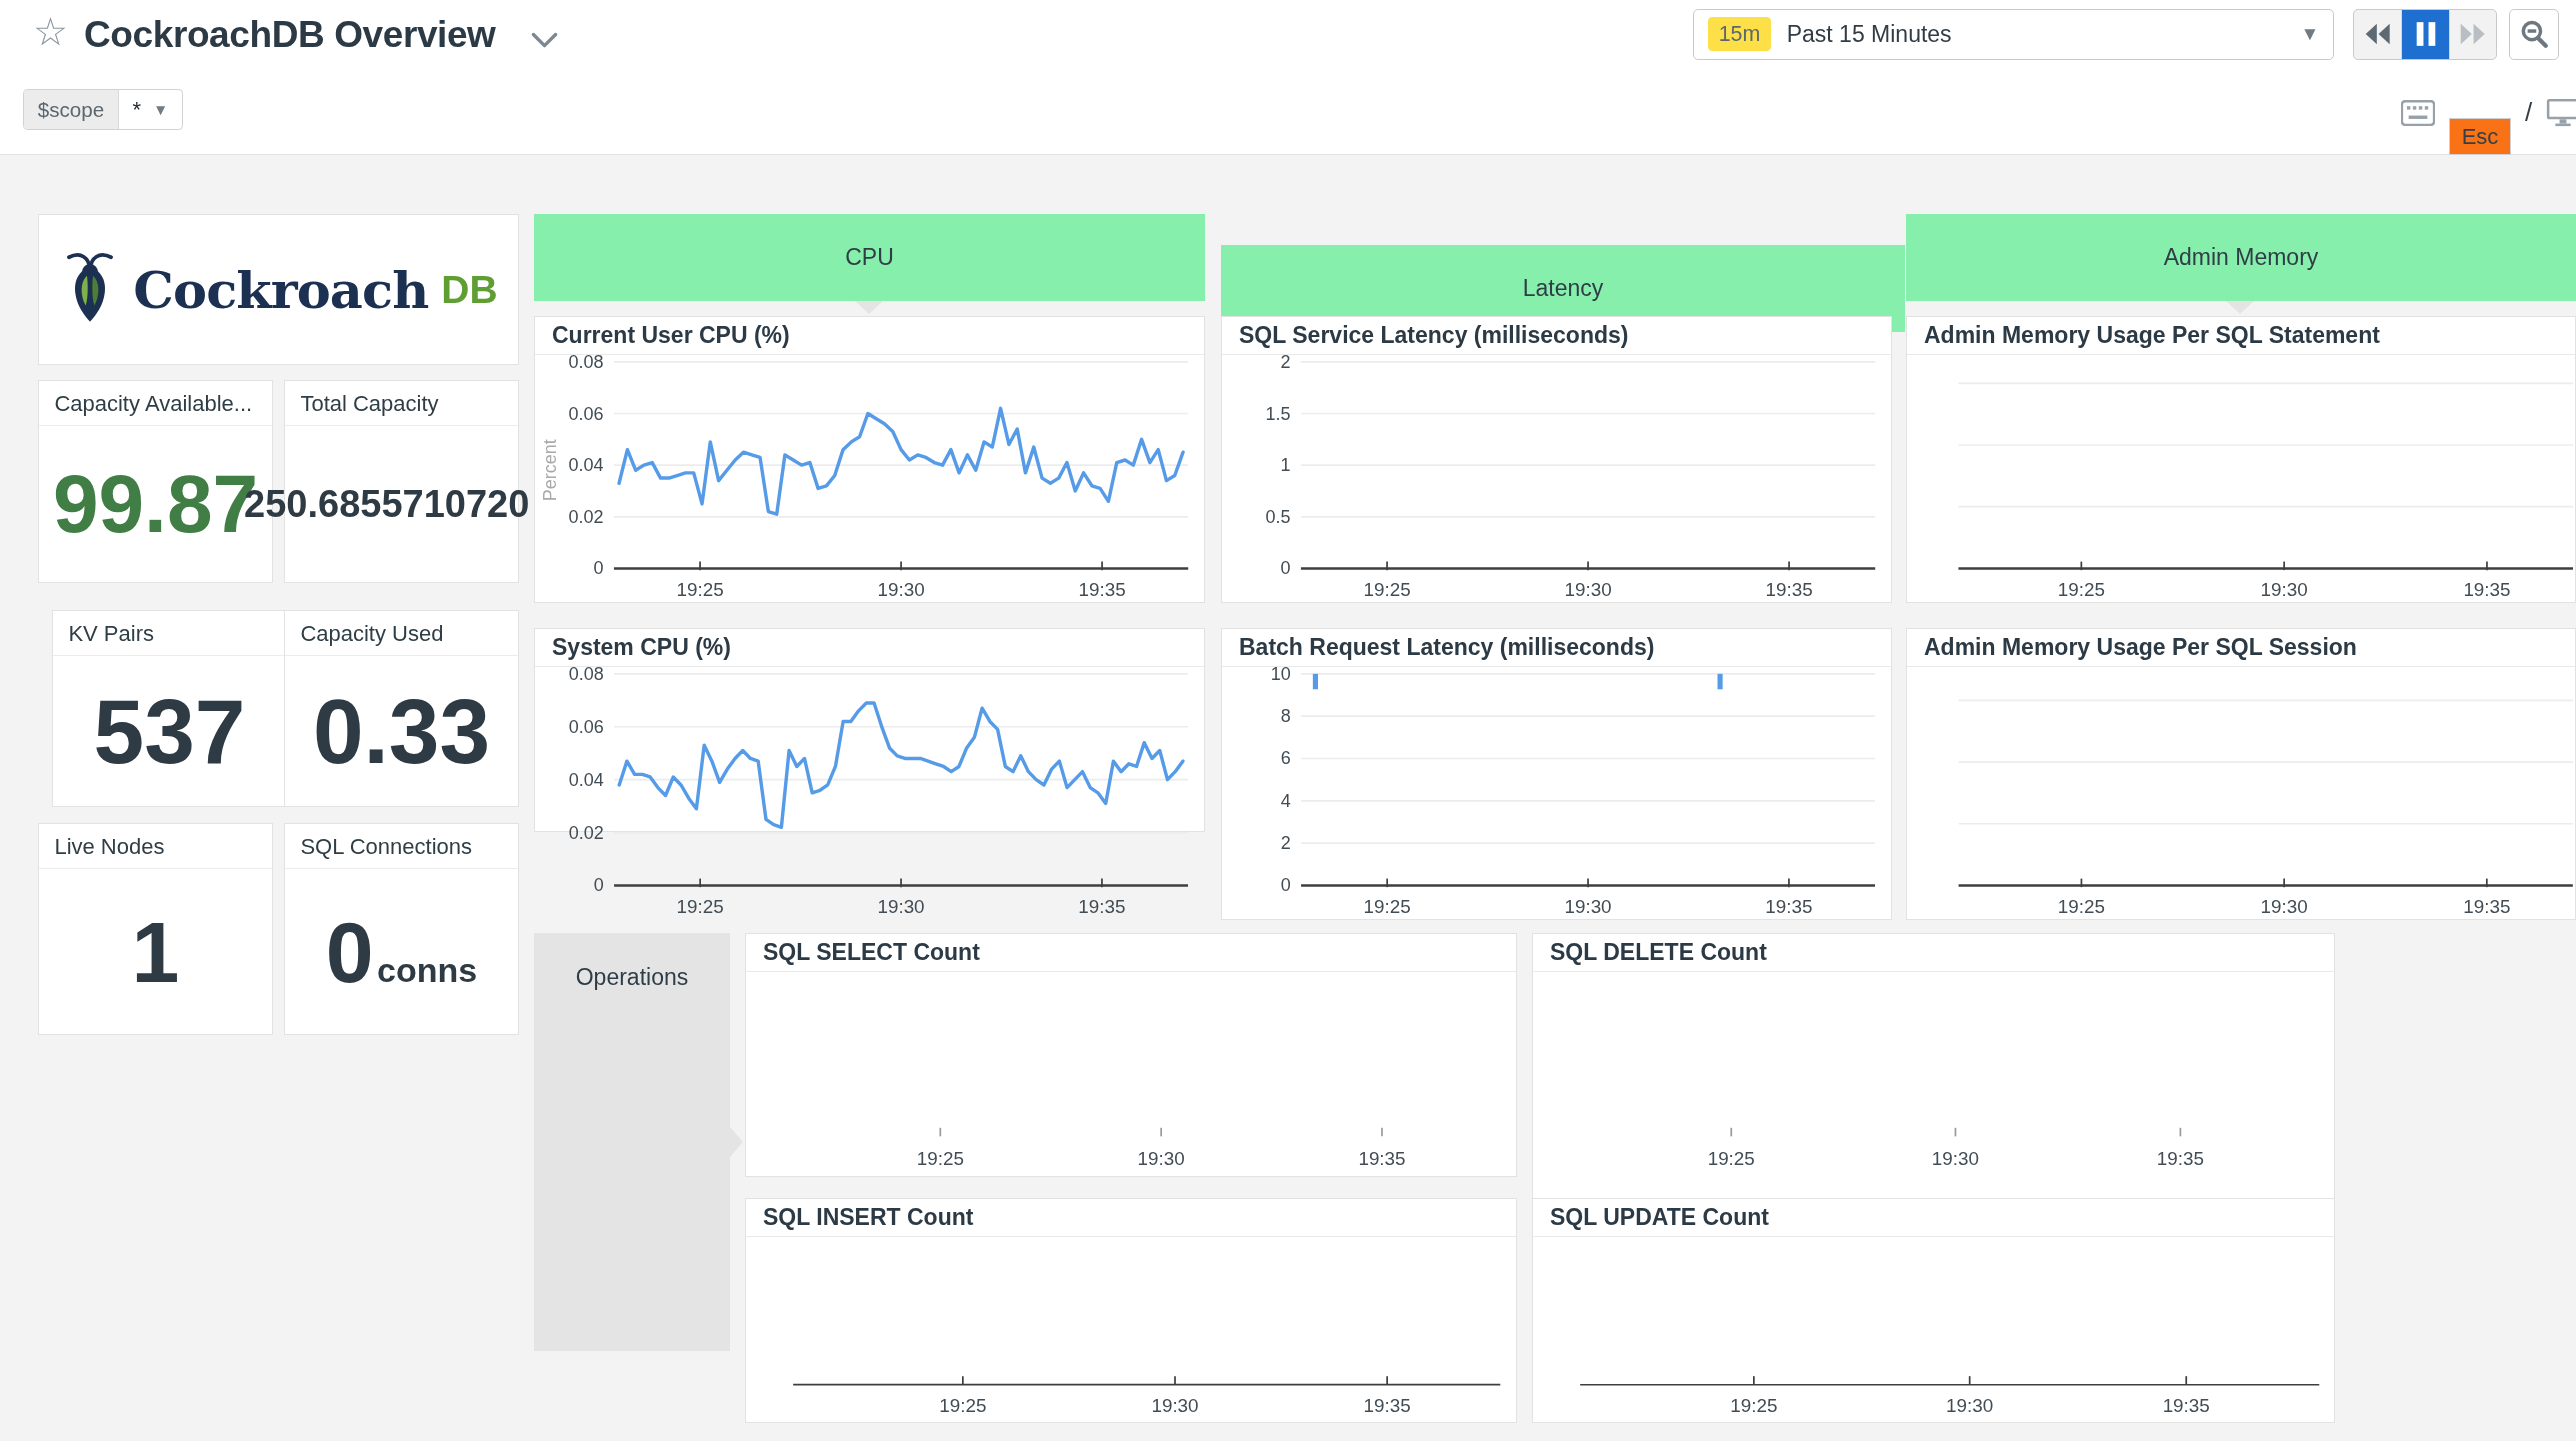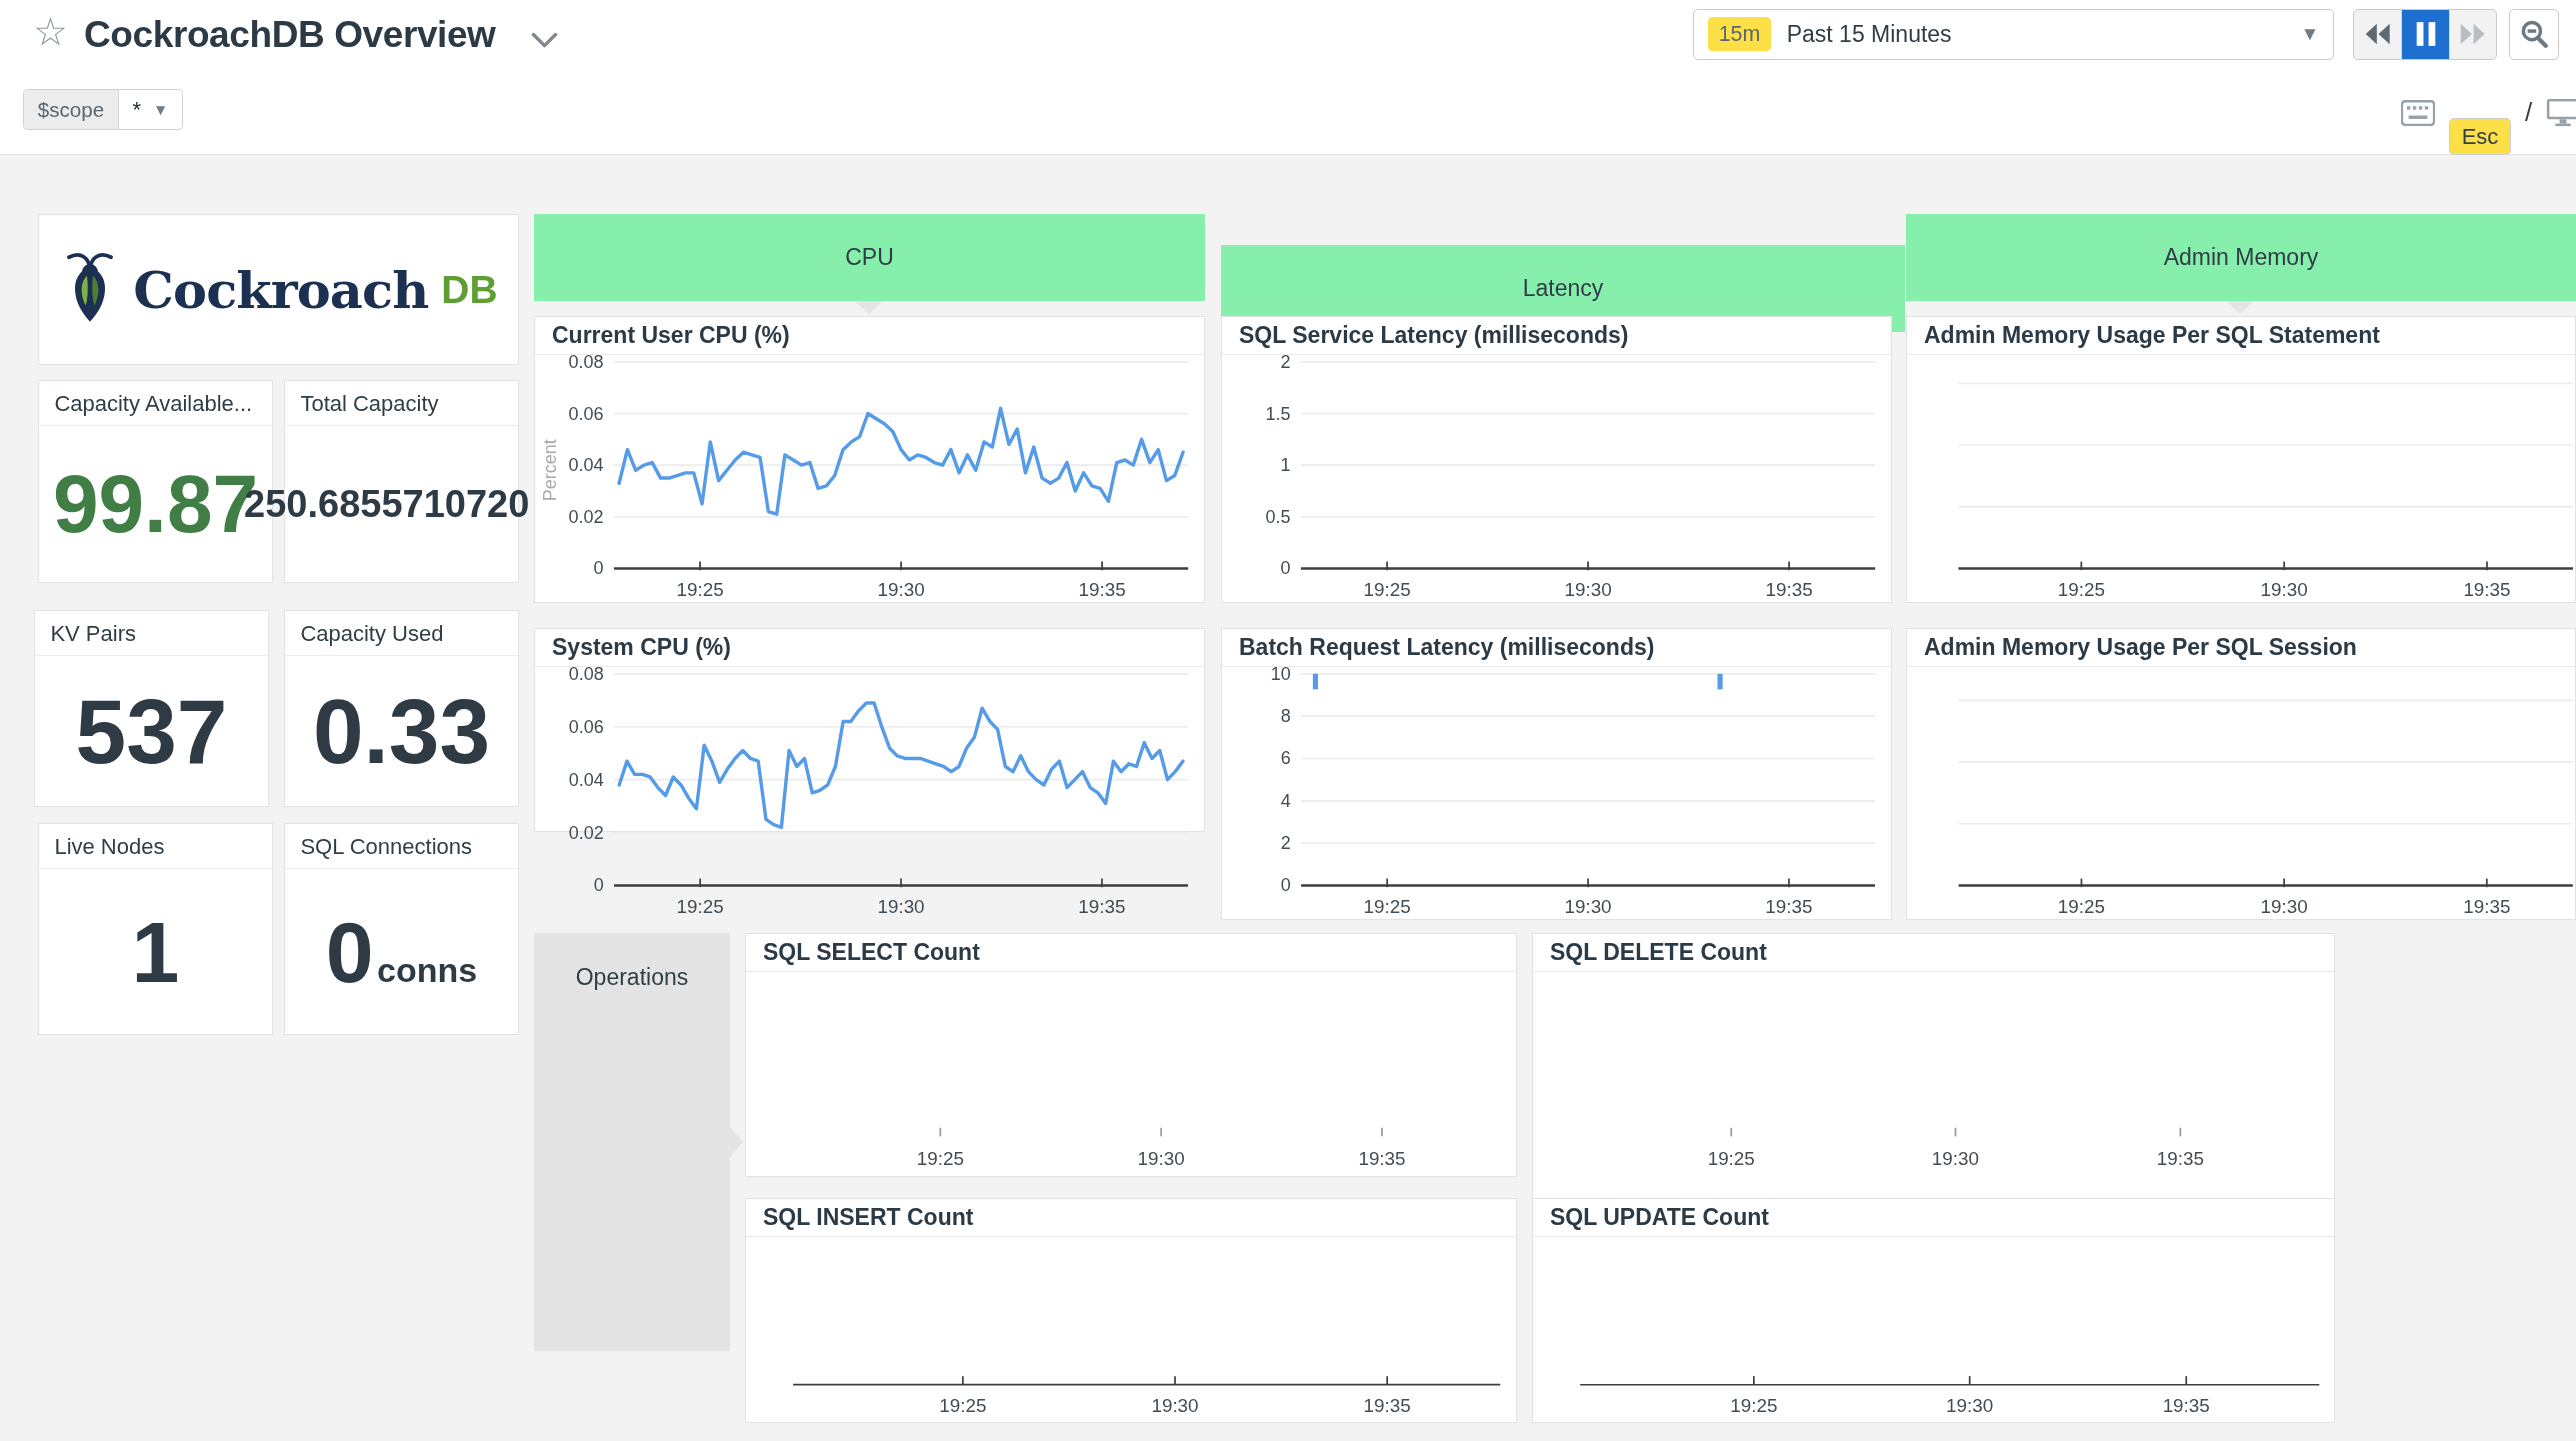--- a/index.html
+++ b/index.html
@@ -21,21 +21,21 @@
   .play-cell { width:48px; height:100%; display:flex; align-items:center; justify-content:center; }
   .play-cell + .play-cell { border-left:0.9px solid #d8d8d8; }
   .play-cell.active { background:#1f6fd0; }
   .zoomout-btn { position:absolute; left:2509px; top:8.6px; width:50px; height:51px; background:#fff; border:1.7px solid #c9c9c9; border-radius:5.1px; display:flex; align-items:center; justify-content:center; }
 
   .scope-widget { position:absolute; left:23px; top:89px; height:41px; display:flex; border:1.7px solid #d2d2d2; border-radius:4.3px; overflow:hidden; background:#fff; }
   .scope-key { background:#ececec; font-size:20.6px; color:#5b6770; display:flex; align-items:center; padding:0 13.7px; border-right:0.9px solid #d8d8d8; }
   .scope-val { display:flex; align-items:center; gap:12px; padding:0 13.7px; font-size:22px; color:#1f2a30; }
 
   .kbd-row { position:absolute; left:2401px; top:93px; height:39px; display:flex; align-items:center; gap:13.7px; }
-  .esc-btn { border:1.7px solid #cfcfcf; border-radius:5px; background:#fde047; font-size:22px; color:#333f48; padding:4.3px 12px;margin-top:48px; }
+  .esc-btn { border:1.7px solid #cfcfcf; border-radius:0; background:#f97316; font-size:22px; color:#333f48; padding:4.3px 12px;margin-top:48px; }
   .slash { font-size:26px; color:#333f48; }
 
   
   .card { position:absolute; background:#fff; border:1.7px solid #e2e2e2; }
   .stat-title { height:45px; line-height:45px; padding:0 15.4px; font-size:22px; font-weight:500; color:#2f3e46; border-bottom:1.7px solid #ececec; white-space:nowrap; overflow:hidden; }
   .stat-body { position:absolute; left:0; right:0; top:45px; bottom:0; display:flex; align-items:center; justify-content:center; }
   .stat-value { font-weight:700; color:#2e3b44; line-height:1; white-space:nowrap; }
   .v-green { color:#417e46; font-size:82px; }
   .v-xl { font-size:91px; }
   .v-lg { font-size:86px; }
@@ -156,21 +156,21 @@
     </div>
 </div>
 
 <div class="card" style="left:284px; top:380px; width:235px; height:203px;">
   <div class="stat-title">Total Capacity</div>
   <div class="stat-body">
       <div class="stat-value v-md"><span>250.6855710720</span><span class="unit-sm">GB</span></div>
     </div>
 </div>
 
-<div class="card" style="left:34px; top:610px; width:235px; height:197px;">
+<div class="card" style="left:52px; top:610px; width:235px; height:197px;">
   <div class="stat-title">KV Pairs</div>
   <div class="stat-body">
       <div class="stat-value v-xl">537</div>
     </div>
 </div>
 
 <div class="card" style="left:284px; top:610px; width:235px; height:197px;">
   <div class="stat-title">Capacity Used</div>
   <div class="stat-body">
       <div class="stat-value v-xl">0.33</div>

